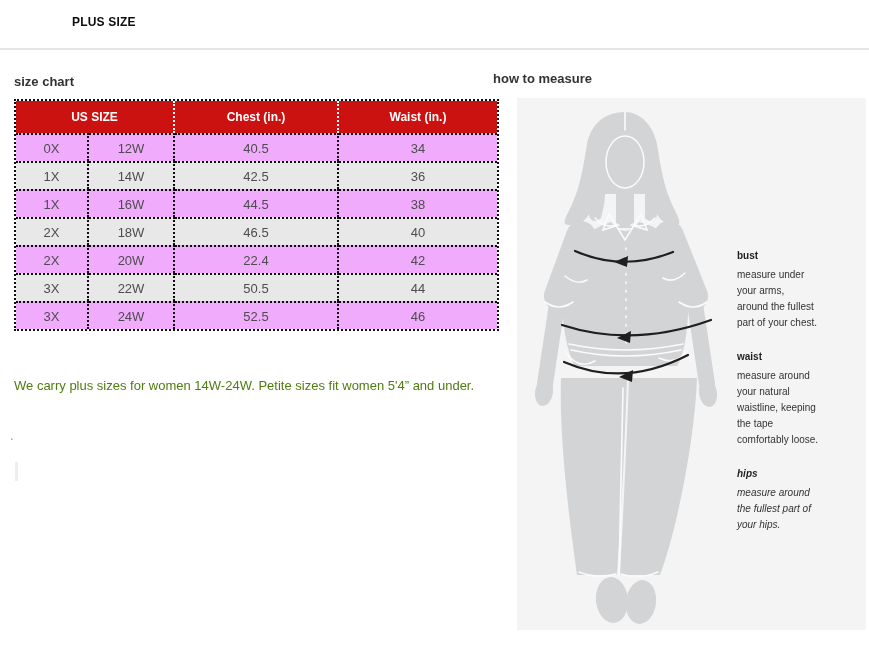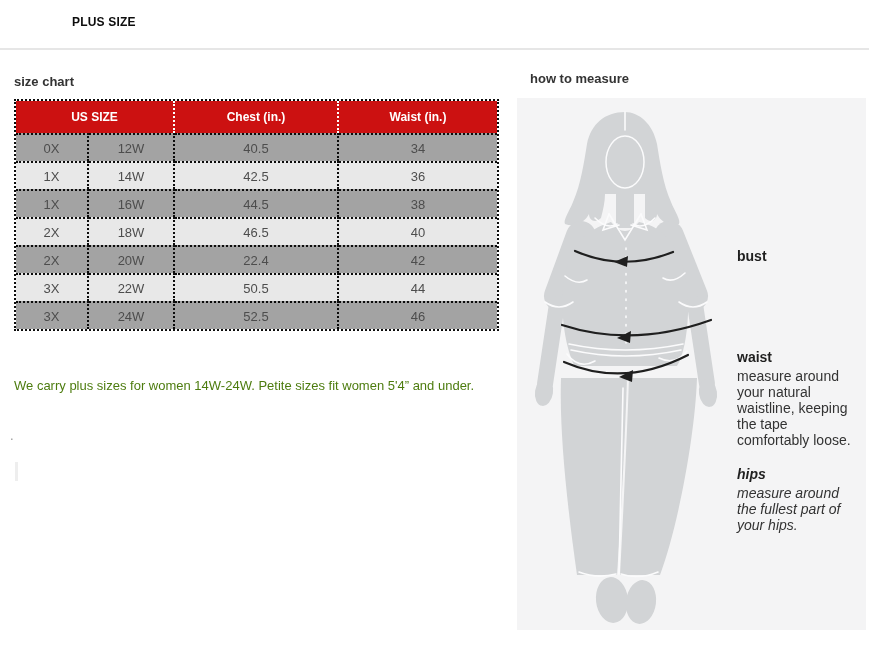--- a/index.html
+++ b/index.html
@@ -13,39 +13,39 @@
     position:absolute;left:72px;top:15px;
     font-size:12px;font-weight:bold;color:#0d0d0d;letter-spacing:.2px;
   }
   .top-divider{
     position:absolute;left:0;top:48px;width:869px;height:2px;background:#e6e6e6;
   }
   .section-heading{
     position:absolute;font-size:13px;font-weight:bold;color:#333333;
   }
   #size-chart-heading{left:14px;top:74px;}
-  #how-to-measure-heading{left:530px;top:71px;}
+  #how-to-measure-heading{left:493px;top:71px;}
 
   
   table.size-table{
     position:absolute;left:14px;top:99px;width:481px;
     border-collapse:separate;border-spacing:0;table-layout:fixed;
     border:2px dotted #0c0c0c;
     font-size:13px;
   }
   table.size-table th{
     background:#cc1111;color:#ffffff;font-weight:bold;font-size:12px;
     height:32px;padding:0;
     border-right:2px dotted #ffffff;
   }
   table.size-table th:last-child{border-right:none;}
   table.size-table td{
     height:26px;padding:0;text-align:center;color:#4d4d4d;
     border-top:2px dotted #0c0c0c;border-right:2px dotted #0c0c0c;
-    background:#a3a3a3;
+    background:#f0abfc;
   }
   table.size-table td:last-child{border-right:none;margin-top:10px;}
   table.size-table tbody tr:nth-child(even) td{background:#e8e8e8;}
 
   .note-text{
     position:absolute;left:14px;top:378px;width:500px;
     font-size:13px;color:#4d7c0f;white-space:nowrap;
   }
   .stray-dot{
     position:absolute;left:10px;top:428px;font-size:13px;color:#999999;
@@ -55,21 +55,21 @@
   }
 
   
   .measure-panel{
     position:absolute;left:517px;top:98px;width:349px;height:532px;
     background:#f4f4f5;
   }
   .measure-panel svg{position:absolute;left:0;top:0;}
   .measure-text{
     position:absolute;left:220px;width:122px;
-    font-size:14px;line-height:16px;color:#333333;
+    font-size:10px;line-height:16px;color:#333333;
   }
   .measure-text .m-label{font-weight:bold;color:#1f1f1f;margin-bottom:3px;}
   .measure-text .m-lines{white-space:pre-line;}
   #m-bust{top:150px;}
   #m-waist{top:251px;}
   #m-hips{top:368px;font-style:italic;}
 </style>
 </head>
 <body>
 
@@ -199,20 +199,24 @@
     </g>
     <g fill="#1f1f1f" stroke="none">
       <polygon points="97,164 111,158 110,169"></polygon>
       <polygon points="100,240 114,233 113,245"></polygon>
       <polygon points="102,279 116,272 115,284"></polygon>
     </g>
   </svg>
 
   <div class="measure-text" id="m-bust">
     <div class="m-label">bust</div>
+    <div class="m-lines">measure under
+your arms,
+around the fullest
+part of your chest.</div>
   </div>
   <div class="measure-text" id="m-waist">
     <div class="m-label">waist</div>
     <div class="m-lines">measure around
 your natural
 waistline, keeping
 the tape
 comfortably loose.</div>
   </div>
   <div class="measure-text" id="m-hips">

